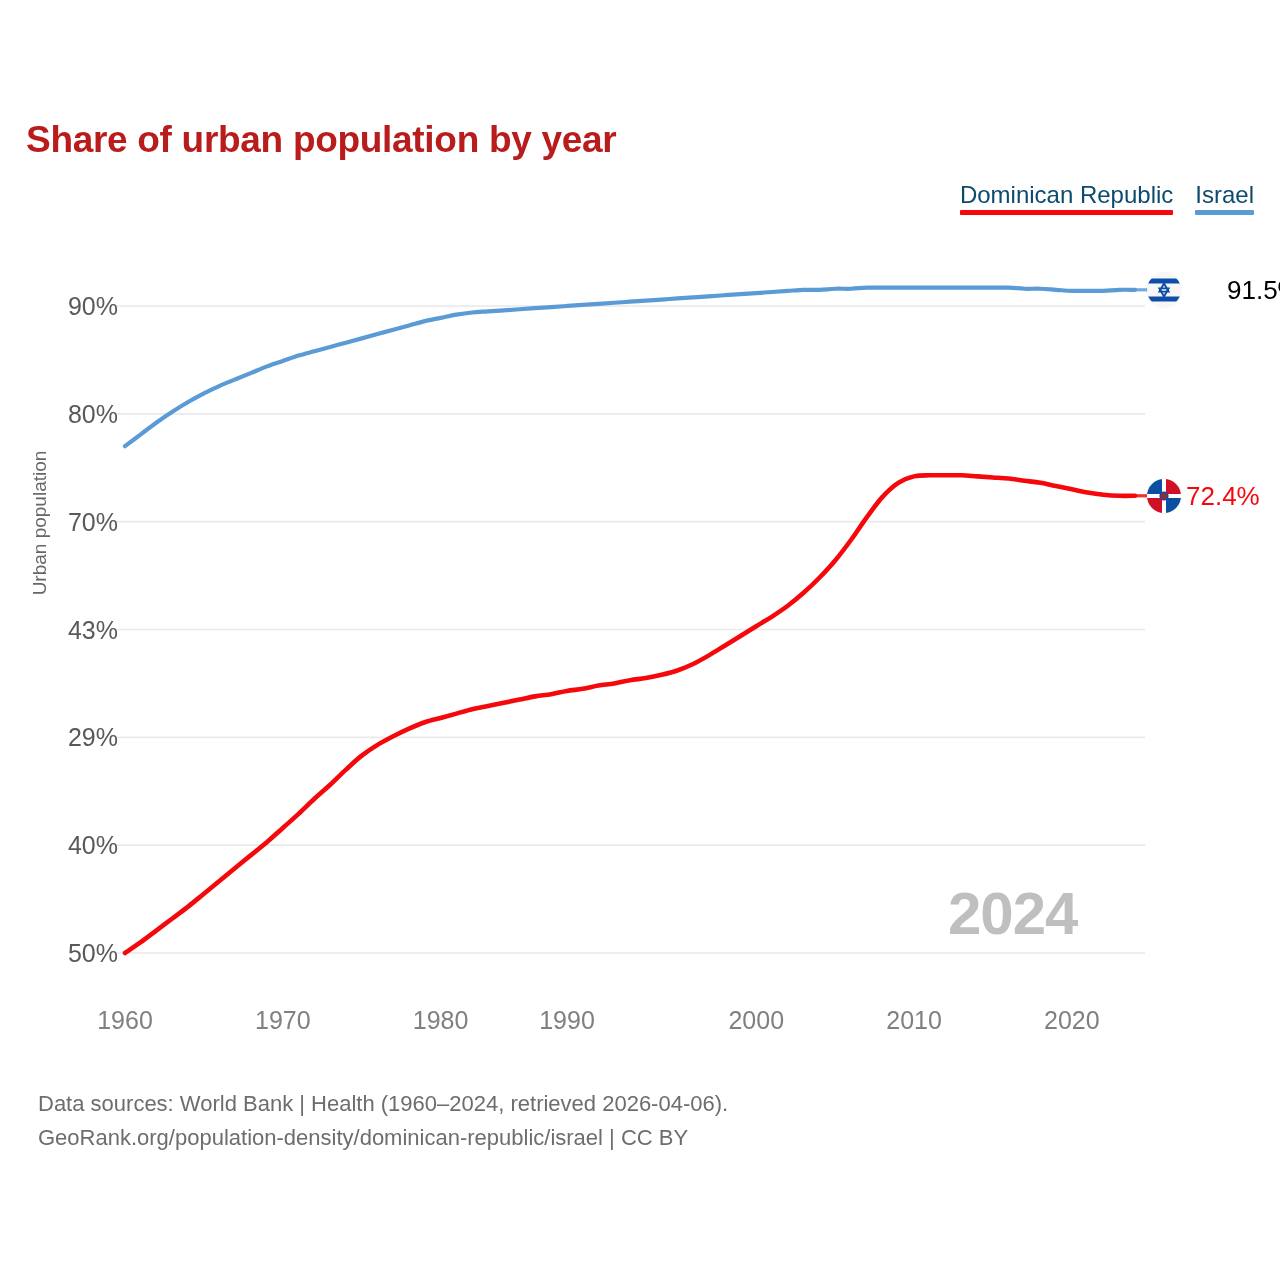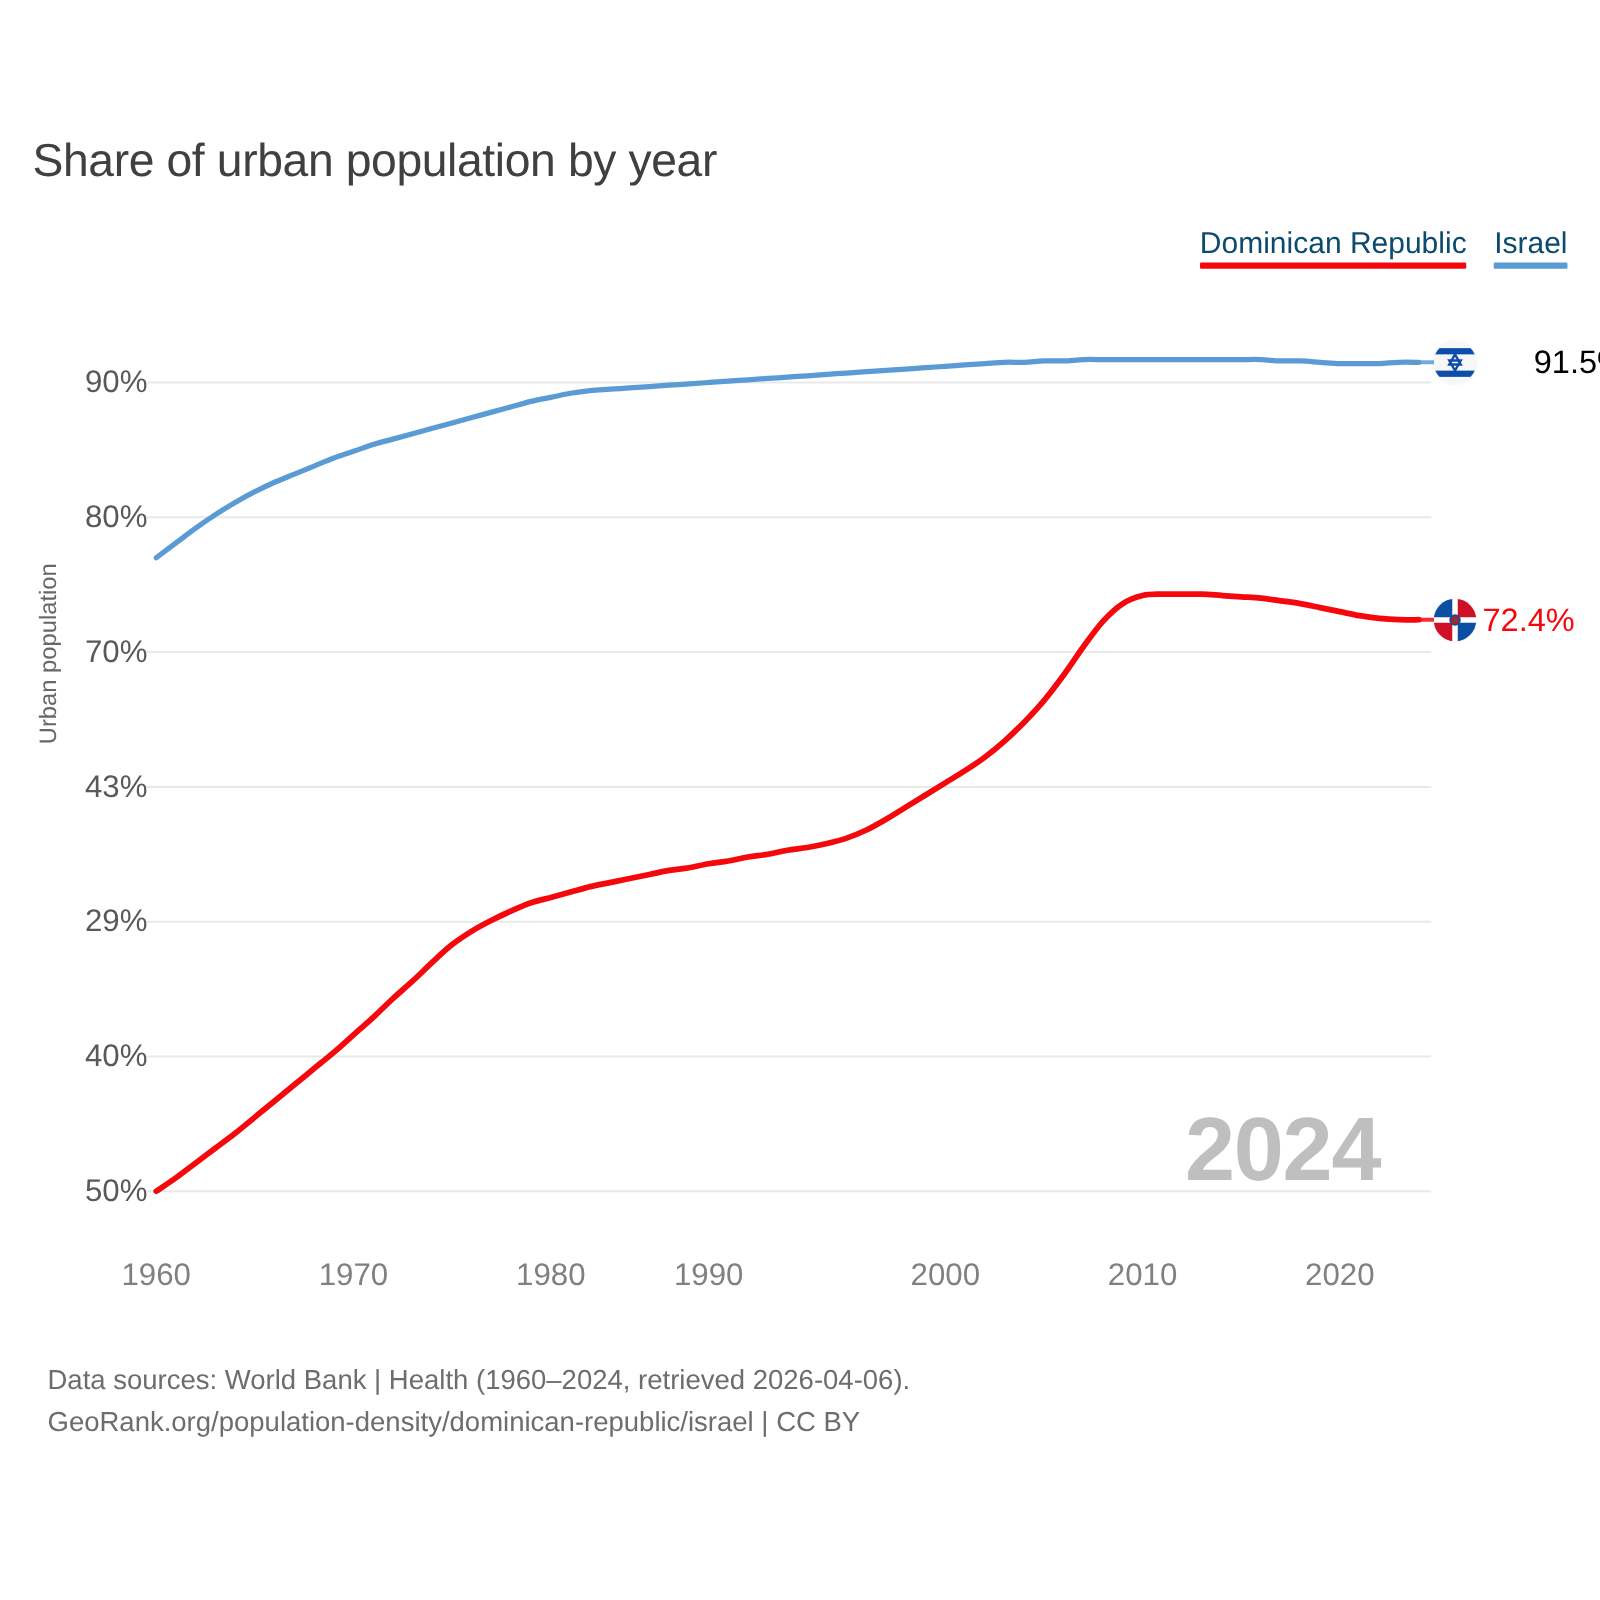--- a/index.html
+++ b/index.html
@@ -15,24 +15,24 @@
     position: relative;
   }
   #root {
     position: relative;
     width: 1280px;
     height: 1280px;
   }
   .chart-title {
     position: absolute;
     left: 26px;
-    top: 108px;
+    top: 119px;
     font-size: 37px;
-    font-weight: normal;
-    color: #404040;
+    font-weight: bold;
+    color: #b91c1c;
     letter-spacing: -0.3px;
     white-space: nowrap;
   }
   .legend {
     position: absolute;
     right: 26px;
     top: 182px;
     display: flex;
     align-items: flex-end;
     gap: 22px;
@@ -58,21 +58,21 @@
     position: absolute;
     left: 0;
     top: 0;
     width: 1280px;
     height: 1280px;
   }
   .watermark {
     position: absolute;
     left: 948px;
     top: 884px;
-    font-size: 72px;
+    font-size: 60px;
     font-weight: bold;
     color: #bfbfbf;
     letter-spacing: -1px;
     line-height: 1;
     user-select: none;
   }
   .ylabel {
     position: absolute;
     left: -60px;
     top: 512px;

